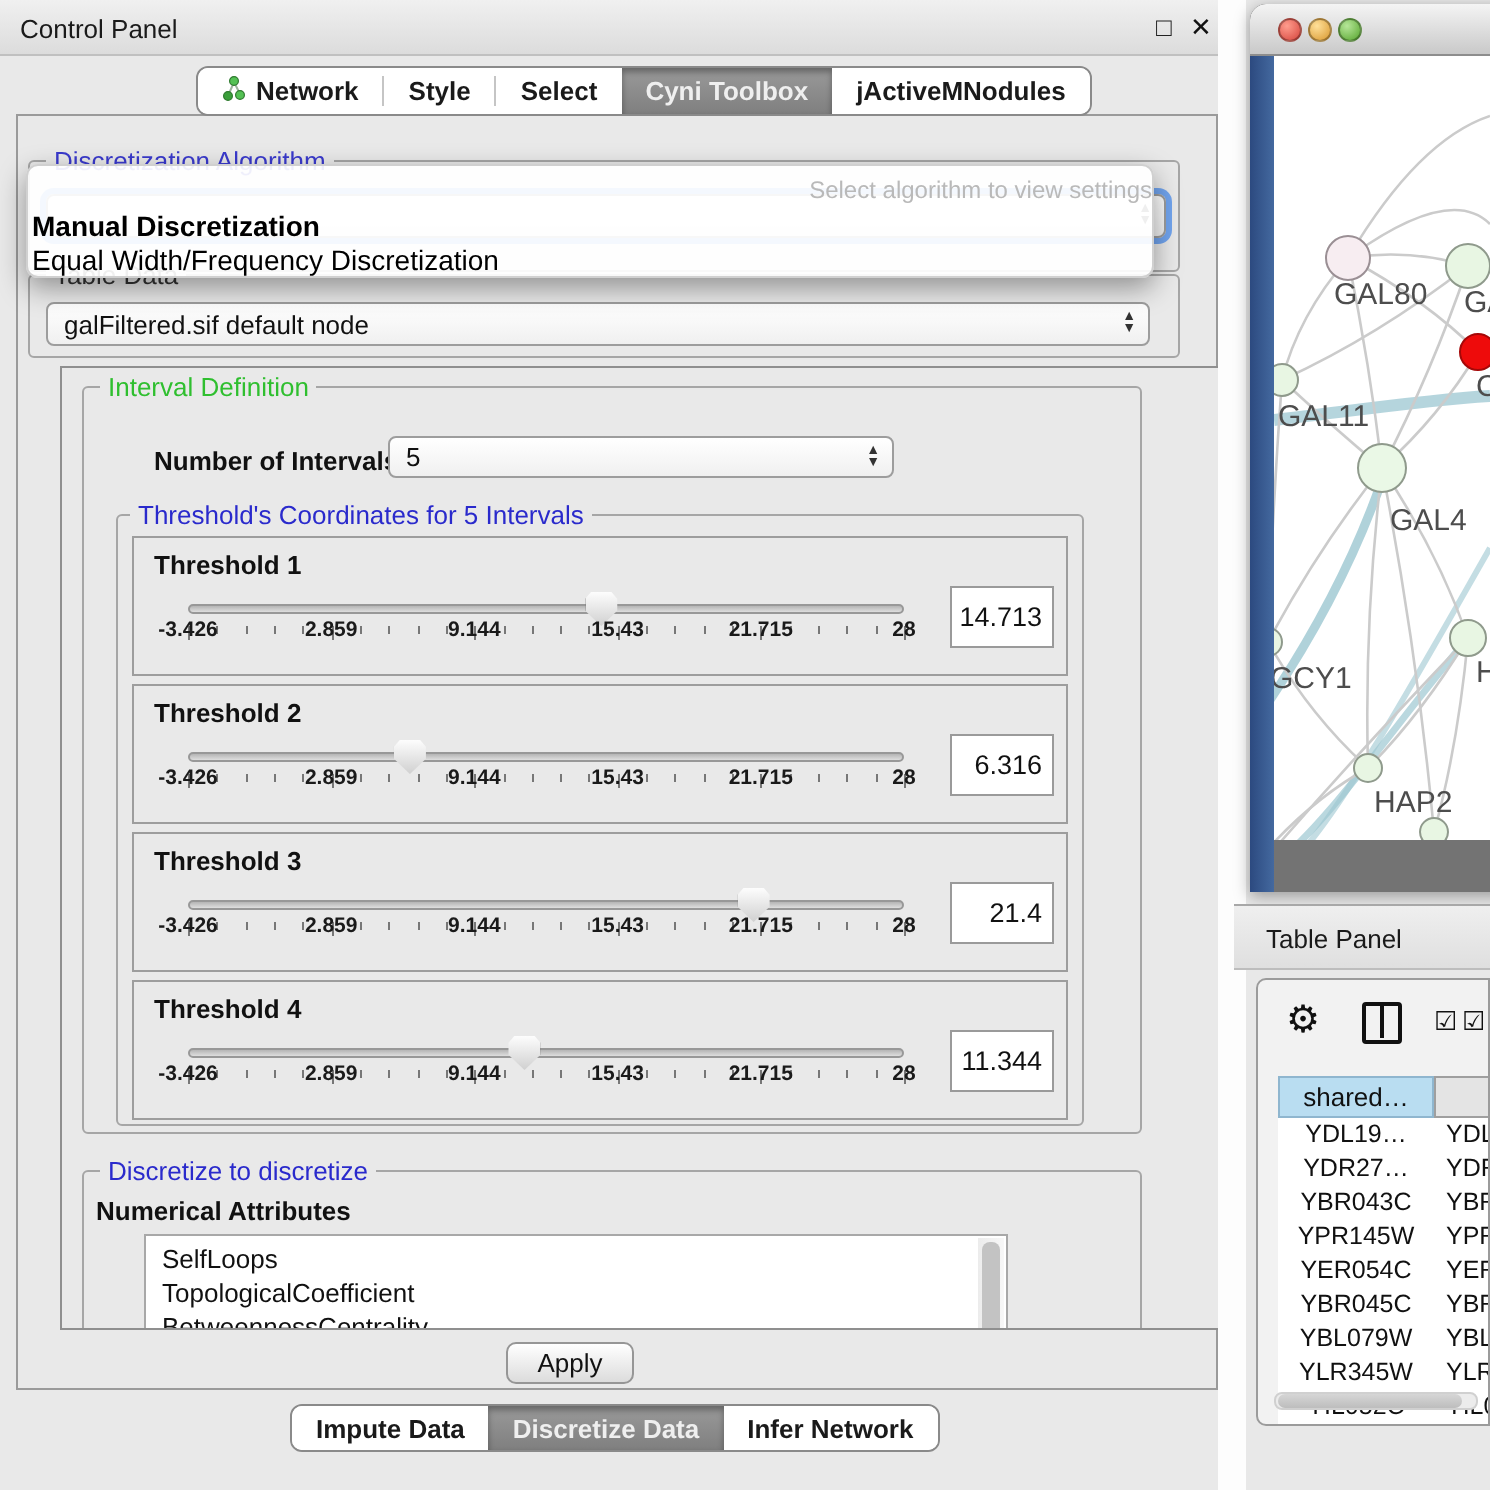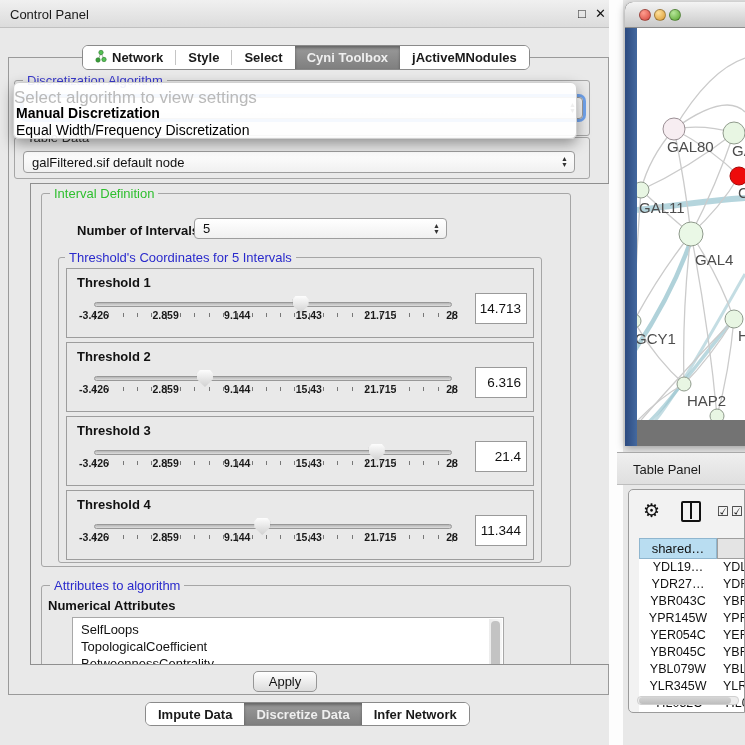--- a/index.html
+++ b/index.html
@@ -13,21 +13,21 @@
   #cp-title { position:absolute; left:10px; top:7px; font-size:13px; color:#1a1a1a; }
   #cp-float { position:absolute; left:578px; top:6px; font-size:13px; color:#222; cursor:default; }
   #cp-close { position:absolute; left:595px; top:6px; font-size:13px; font-weight:bold; color:#111; }
 
   #cp-body { position:absolute; left:8px; top:57px; width:601px; height:638px;
     border:1px solid #9a9a9a; background:#e9e9e9; }
 
   
   .pillbar { position:absolute; display:flex; align-items:stretch; height:25px;
     background:#fff; border:1px solid #8a8a8a; border-radius:6px; overflow:hidden; z-index:30; }
-  #top-tabs { left:82px; top:33px;margin-top:12px; }
+  #top-tabs { left:98px; top:33px; }
   #bottom-tabs { left:145px; top:702px; height:24px; }
   .tab { display:flex; align-items:center; gap:5px; padding:0 12px; font-size:13px;
     font-weight:bold; color:#1a1a1a; background:#fff; white-space:nowrap; }
   .tab.sel { background:linear-gradient(#9a9a9a,#7f7f7f); color:#efefef;
     box-shadow:inset 0 2px 3px rgba(0,0,0,.35); }
   .tab-sep { width:1px; background:#c5c5c5; margin:4px 0; }
 
   
   .group { position:absolute; border:1px solid #a6a6a6; border-radius:3px; }
   .group-label { position:absolute; top:-8px; font-size:13px; background:#e9e9e9; padding:0 4px;
@@ -38,22 +38,22 @@
     border:1px solid #9d9d9d; border-radius:4px; display:flex; align-items:center;
     font-size:13px; color:#111; padding-left:8px; }
   .combo .grow { flex:1; }
   .stepper { display:flex; flex-direction:column; justify-content:center; line-height:6px;
     font-size:7px; color:#333; padding:0 6px; }
 
   
   #algo-popup { position:absolute; left:13px; top:82px; width:564px; height:57px; z-index:40;
     background:rgba(255,255,255,0.92); border:1px solid #d0d0d0; border-radius:6px;
     box-shadow:0 5px 14px rgba(0,0,0,0.38); }
-  #algo-hint { position:absolute; left:0; right:0; top:5px; text-align:left;
-    font-size:17px; color:#b9b9b9; }
+  #algo-hint { position:absolute; left:0; right:0; top:5px; text-align:right;
+    font-size:12px; color:#b9b9b9; }
   .pop-item { position:absolute; left:2px; right:2px; height:17px; font-size:14px;
     color:#000; padding-left:0; white-space:nowrap; }
   .pop-item.b { font-weight:bold; }
 
   
   #scroll-panel { position:absolute; left:30px; top:183px; width:619px; height:482px;
     border:1px solid #8f8f8f; overflow:hidden; background:#e9e9e9; }
   #v-scrollbar { position:absolute; right:2px; top:2px; bottom:2px; width:15px;
     background:linear-gradient(90deg,#ededed,#f8f8f8); border-left:1px solid #d5d5d5; }
   #v-thumb { position:absolute; left:2px; top:20px; width:10px; height:355px; border-radius:5px;
@@ -376,21 +376,21 @@
               <span class="tick-lb" style="left: 241.8px;">15.43</span>
               <span class="tick-lb" style="left: 313.4px;">21.715</span>
               <span class="tick-lb" style="left: 385px;">28</span>
               <div class="thr-value">11.344</div>
             </div>
           </div>
       </div>
     </div>
 
     <div class="group" style="left:10px;top:401px;width:530px;height:95px;">
-      <span class="group-label" style="left:8px;color:#2a2acc;">Attributes to algorithm</span>
+      <span class="group-label" style="left:8px;color:#2a2acc;">Discretize to discretize</span>
       <span class="bold-label" style="left:6px;top:12px;">Numerical Attributes</span>
       <div id="attr-list">
         <div id="attr-scrollbar">
           <div id="attr-thumb"></div>
         </div>
       <div>SelfLoops</div>
           <div>TopologicalCoefficient</div>
           <div>BetweennessCentrality</div>
         </div>
     </div>

